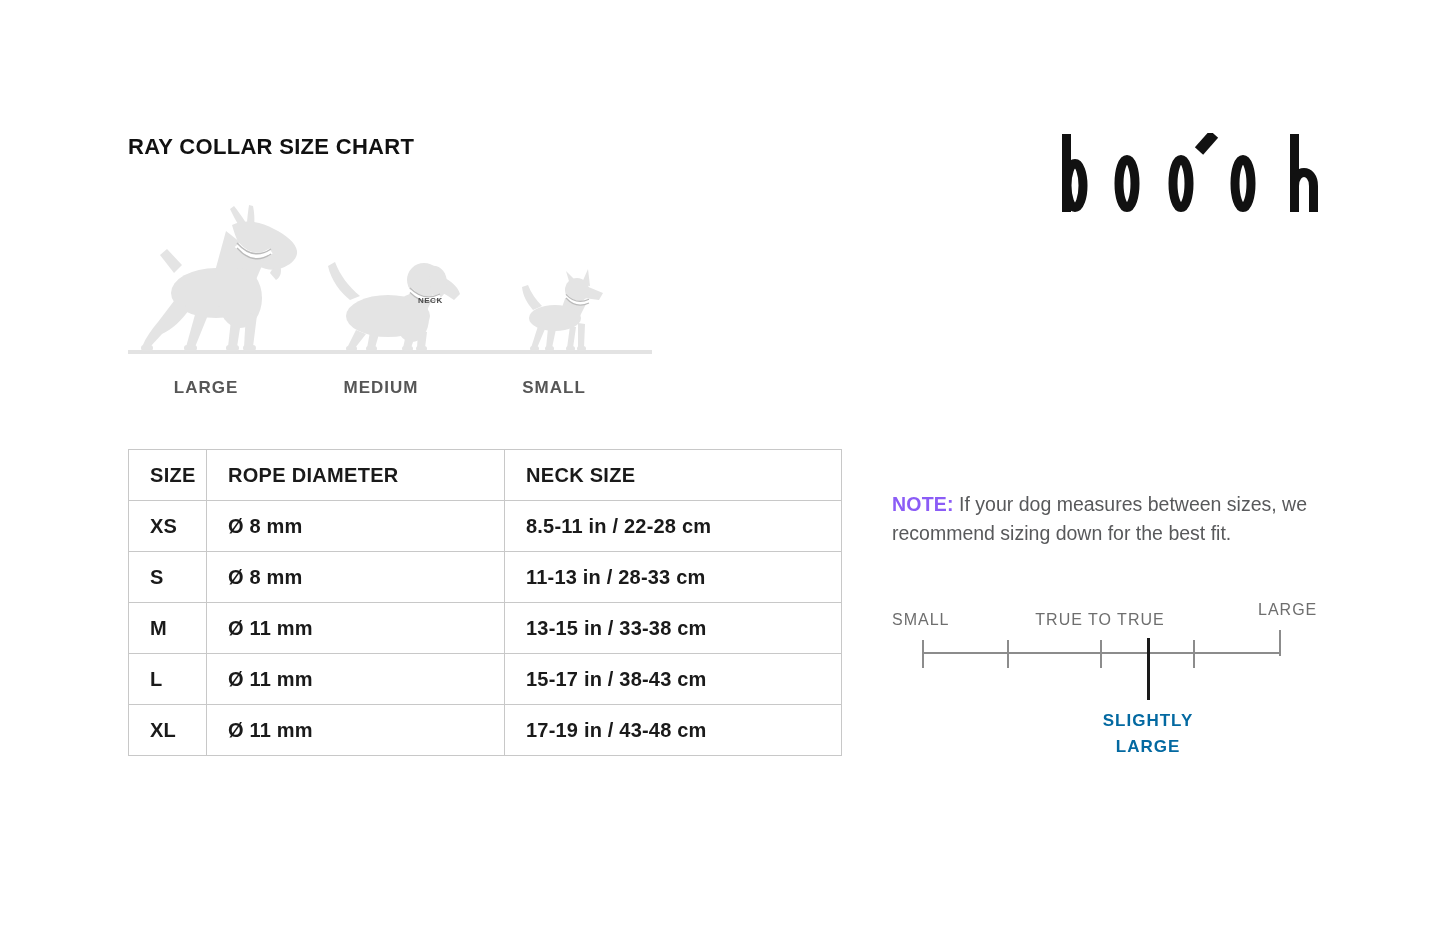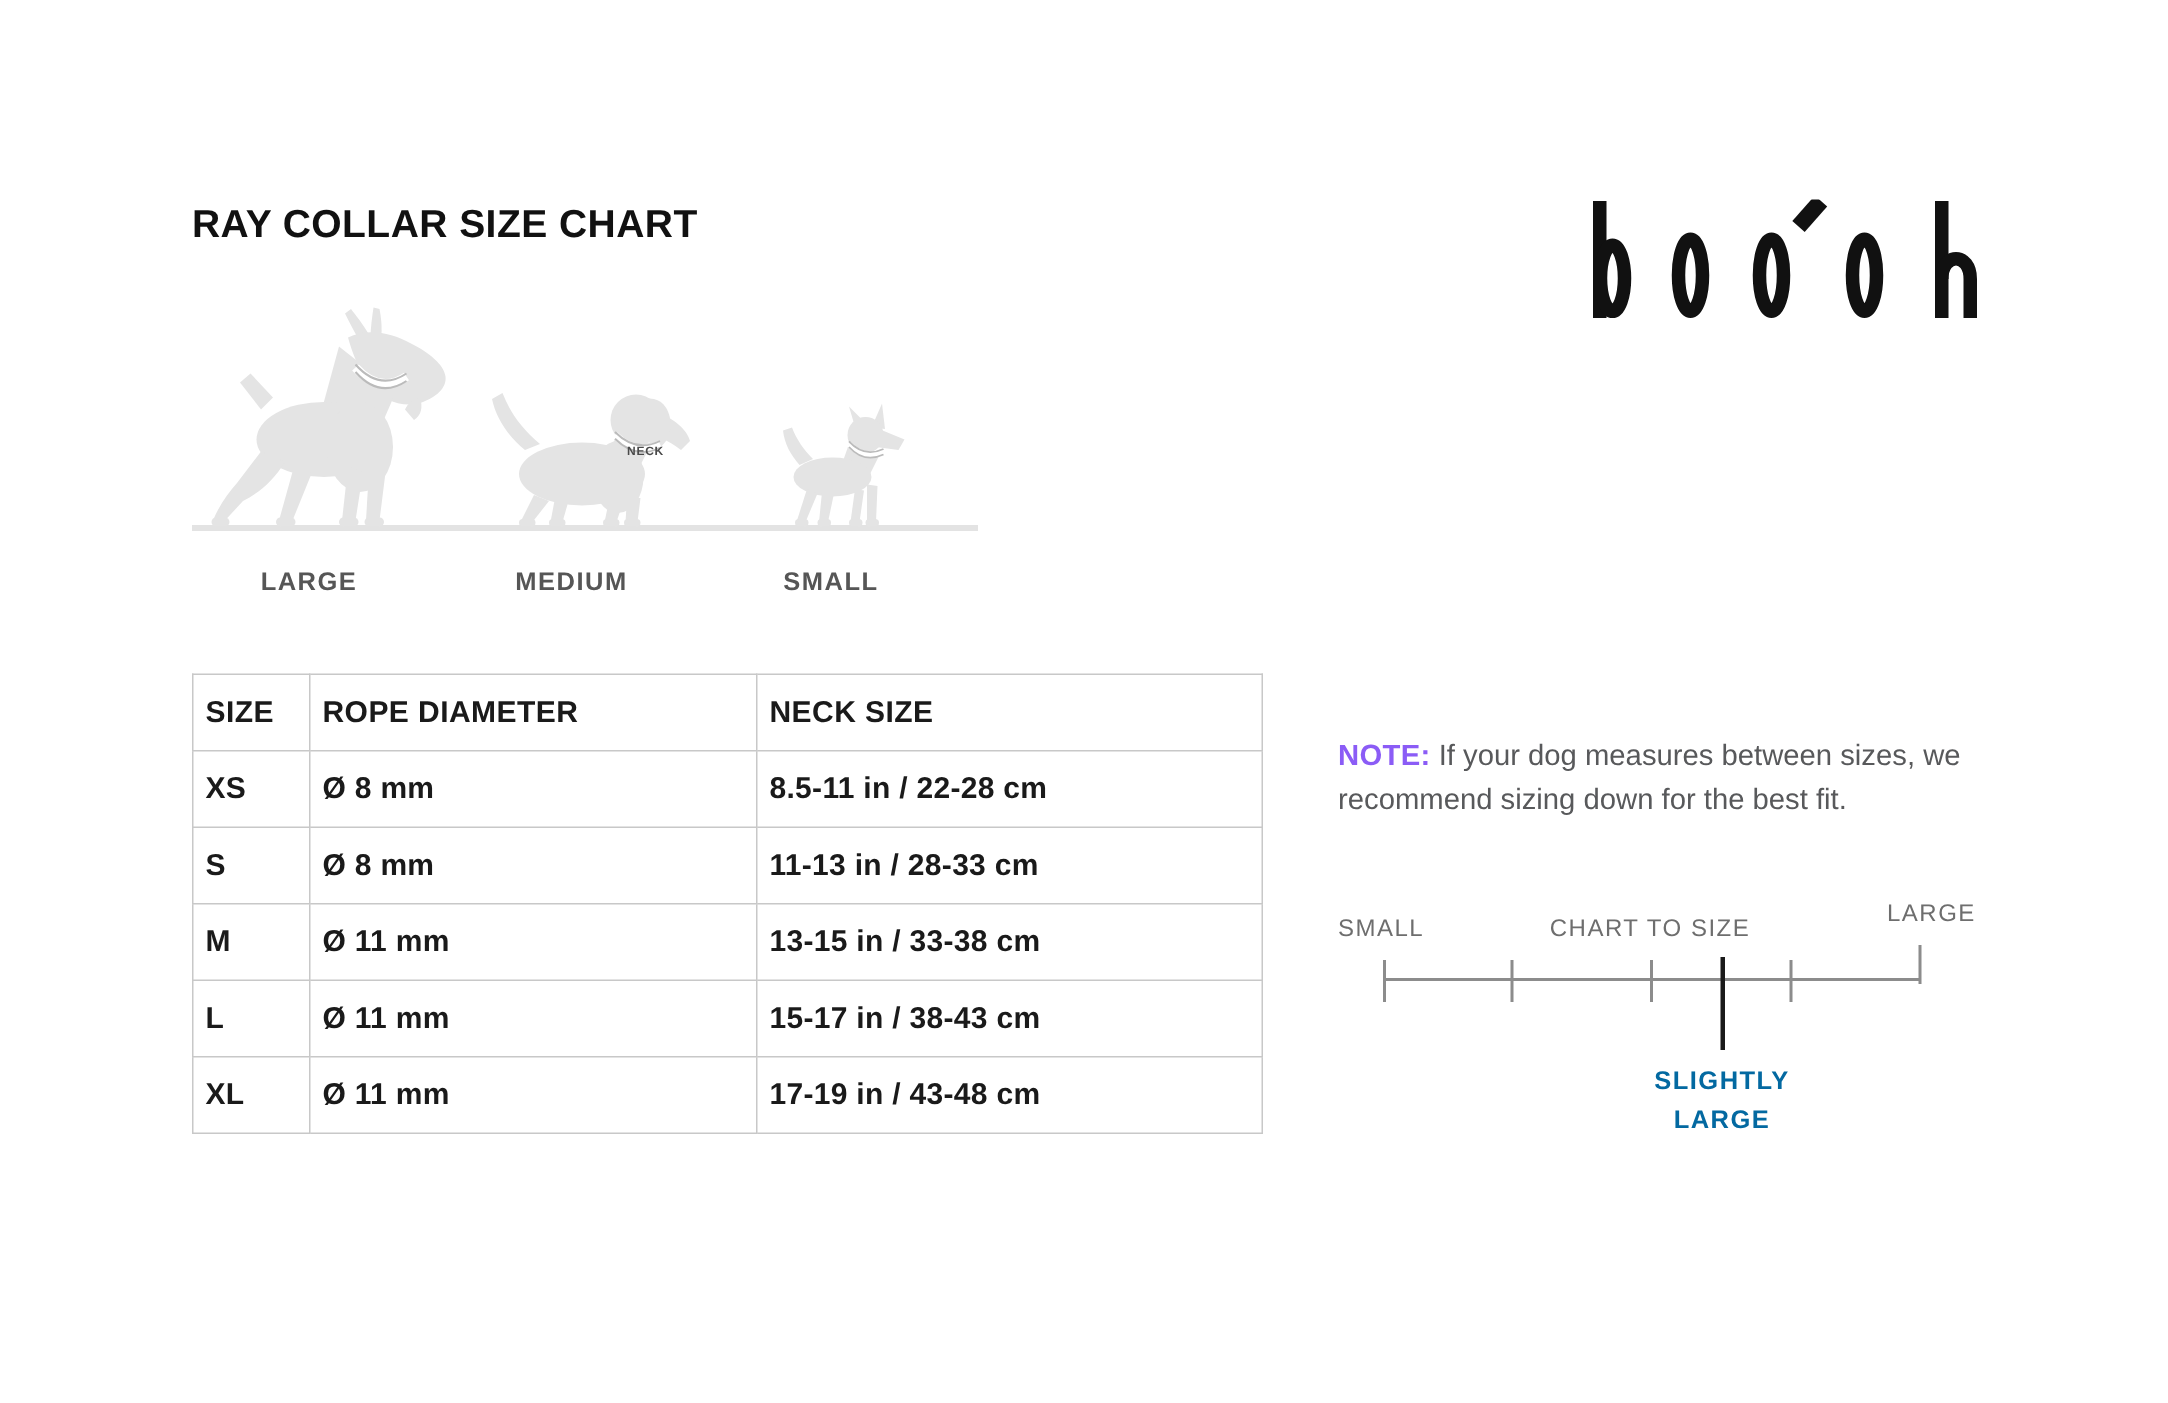--- a/index.html
+++ b/index.html
@@ -2,21 +2,21 @@
 <html><head>
 <meta charset="utf-8">
 <style>
   * { margin:0; padding:0; box-sizing:border-box; }
   html,body { background:#fff; }
   body { font-family:"Liberation Sans", sans-serif; color:#1a1a1a; }
   .page { position:relative; width:1445px; height:935px; background:#ffffff; overflow:hidden; }
 
   .page-title {
     position:absolute; left:128px; top:134px;
-    font-size:26px; font-weight:700; letter-spacing:.3px; color:#111;
+    font-size:22px; font-weight:700; letter-spacing:.3px; color:#111;
   }
 
   
   .brand { position:absolute; left:1062px; top:133px; width:256px; height:82px; }
   .brand svg { display:block; width:100%; height:100%; }
   .sr-only { position:absolute; width:1px; height:1px; overflow:hidden; clip:rect(0 0 0 0); }
 
   
   .dog { position:absolute; }
   .dog svg { display:block; width:100%; height:100%; }
@@ -30,21 +30,21 @@
     font-size:17px; font-weight:700; letter-spacing:1px; color:#565656; white-space:nowrap;
   }
 
   
   .size-table {
     position:absolute; left:128px; top:449px; width:713px;
     border-collapse:collapse; table-layout:fixed;
   }
   .size-table th, .size-table td {
     border:1px solid #c8c8c8; height:51px; vertical-align:middle;
-    padding-left:8px; font-size:20px; color:#1a1a1a; text-align:left;
+    padding-left:21px; font-size:20px; color:#1a1a1a; text-align:left;
   }
   .size-table th { font-weight:700; letter-spacing:.3px; }
   .size-table td { font-weight:700; letter-spacing:.2px;margin-left:33px; }
 
   
   .note {
     position:absolute; left:892px; top:490px; width:450px;
     font-size:19.5px; line-height:29px; color:#58595b;
   }
   .note b { color:#8b5cf6; font-weight:700; letter-spacing:.2px; }
@@ -218,21 +218,21 @@
         <td>Ø 11 mm</td>
         <td>17-19 in / 43-48 cm</td>
       </tr>
     </tbody>
   </table>
 
   <p class="note"><b>NOTE:</b> <span>If your dog measures between sizes, we recommend sizing down for the best fit.</span></p>
 
   <div class="fit-scale">
     <span class="fs-label small">SMALL</span>
-    <span class="fs-label center">CHART TO SIZE</span>
+    <span class="fs-label center">TRUE TO TRUE</span>
     <span class="fs-label large">LARGE</span>
 
     <div class="fs-line"></div>
     <div class="fs-tick" style="left:30px;"></div>
     <div class="fs-tick" style="left:115px;"></div>
     <div class="fs-tick" style="left:208px;"></div>
     <div class="fs-tick" style="left:301px;"></div>
     <div class="fs-tick end-right" style="left:387px;"></div>
     <div class="fs-marker"></div>
 

